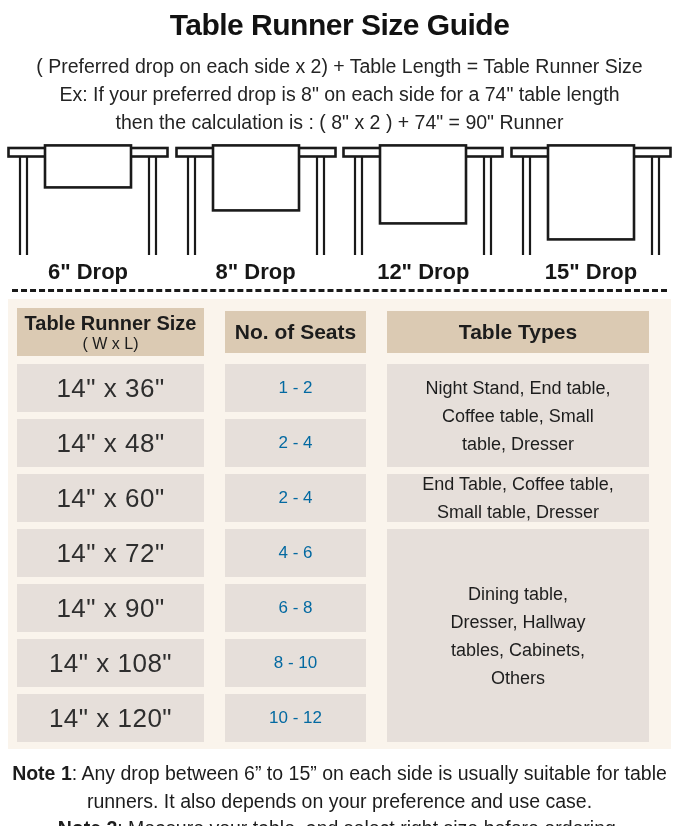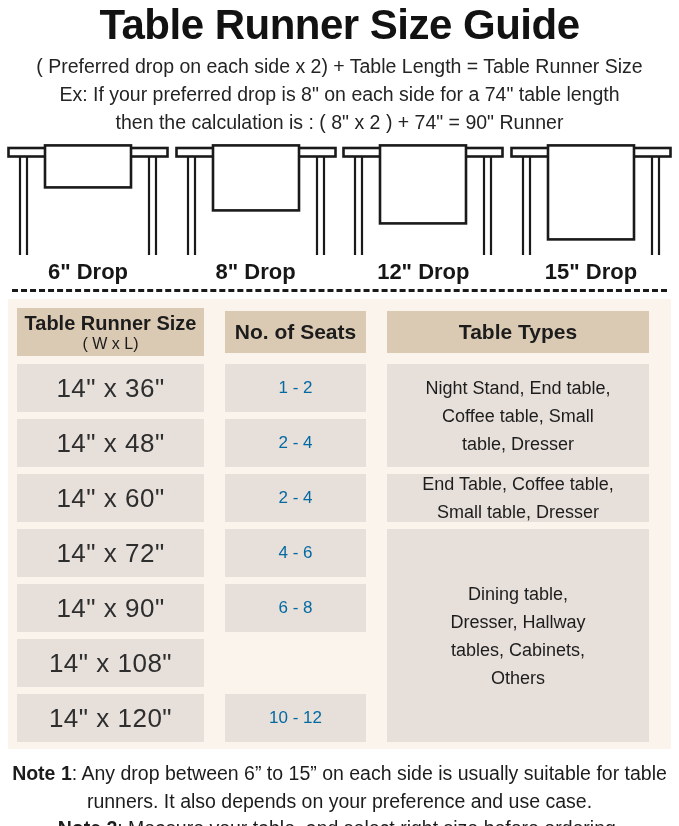--- a/index.html
+++ b/index.html
@@ -4,21 +4,21 @@
 <style>
   * { box-sizing: border-box; margin: 0; padding: 0; }
   html,body { background:#ffffff; }
   .page {
     width: 679px; height: 826px; margin: 0 auto; background: #ffffff;
     font-family: "Liberation Sans", sans-serif; color: #1f1f1f;
     overflow: hidden; position: relative;
   }
   
   .title {
-    text-align: center; font-size: 42px; font-weight: 700; letter-spacing: -0.5px;
+    text-align: center; font-size: 30px; font-weight: 700; letter-spacing: -0.5px;
     color: #121212; padding-top: 2px; line-height: 46px;
   }
   .subline { text-align: center; font-size: 19.5px; line-height: 28px; color: #242424; }
   .subline.first { margin-top: 4px; }
   
   .illustrations {
     display: flex; justify-content: space-between; padding: 8px 5px 0 5px;
   }
   .illus { width: 166px; text-align: center; }
   .illus svg { display: block; }
@@ -153,20 +153,21 @@
       <div class="cell seats">4 - 6</div>
       <div class="cell types types-c">Dining table,
 Dresser, Hallway
 tables, Cabinets,
 Others</div>
 
       <div class="cell size">14" x 90"</div>
       <div class="cell seats">6 - 8</div>
 
       <div class="cell size">14" x 108"</div>
+      <div class="cell seats">8 - 10</div>
 
       <div class="cell size">14" x 120"</div>
       <div class="cell seats">10 - 12</div>
     </div>
 
   </div>
 
   <div class="notes">
     <p><b>Note 1</b><span>: Any drop between 6” to 15” on each side is usually suitable for table runners. It also depends on your preference and use case.</span></p>
     <p><b>Note 2</b><span>: Measure your table, and select right size before ordering.</span></p>

